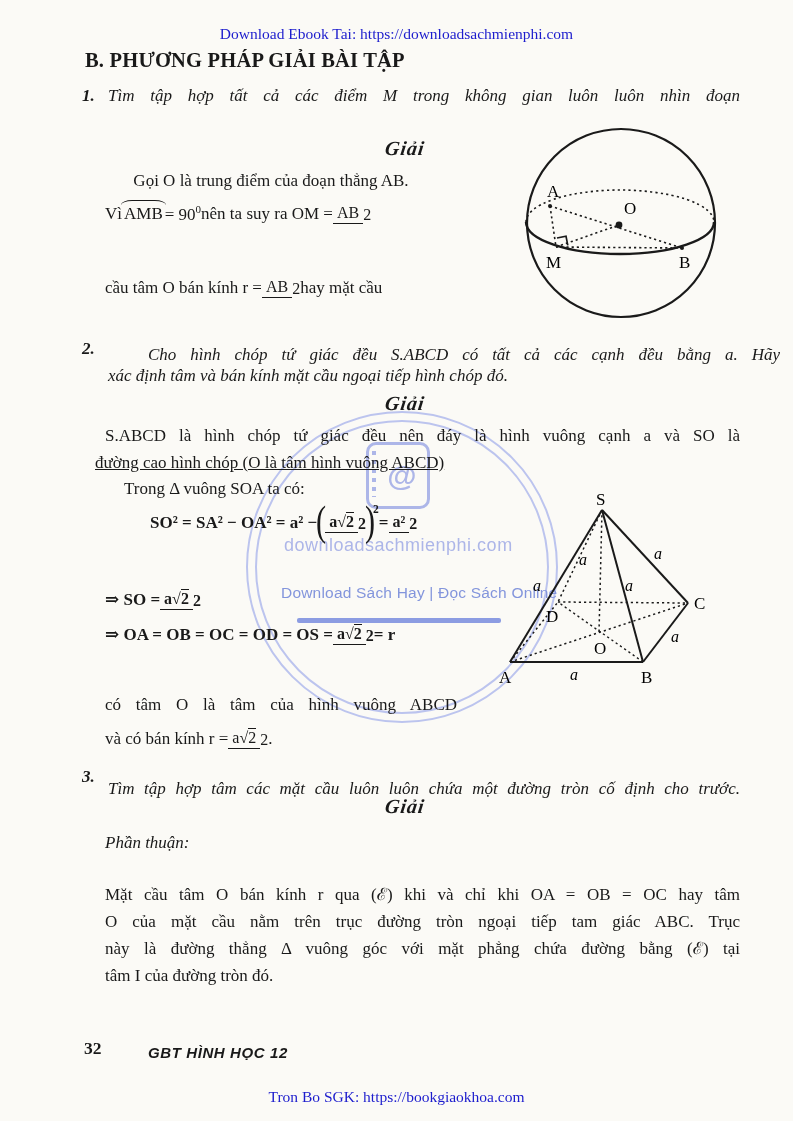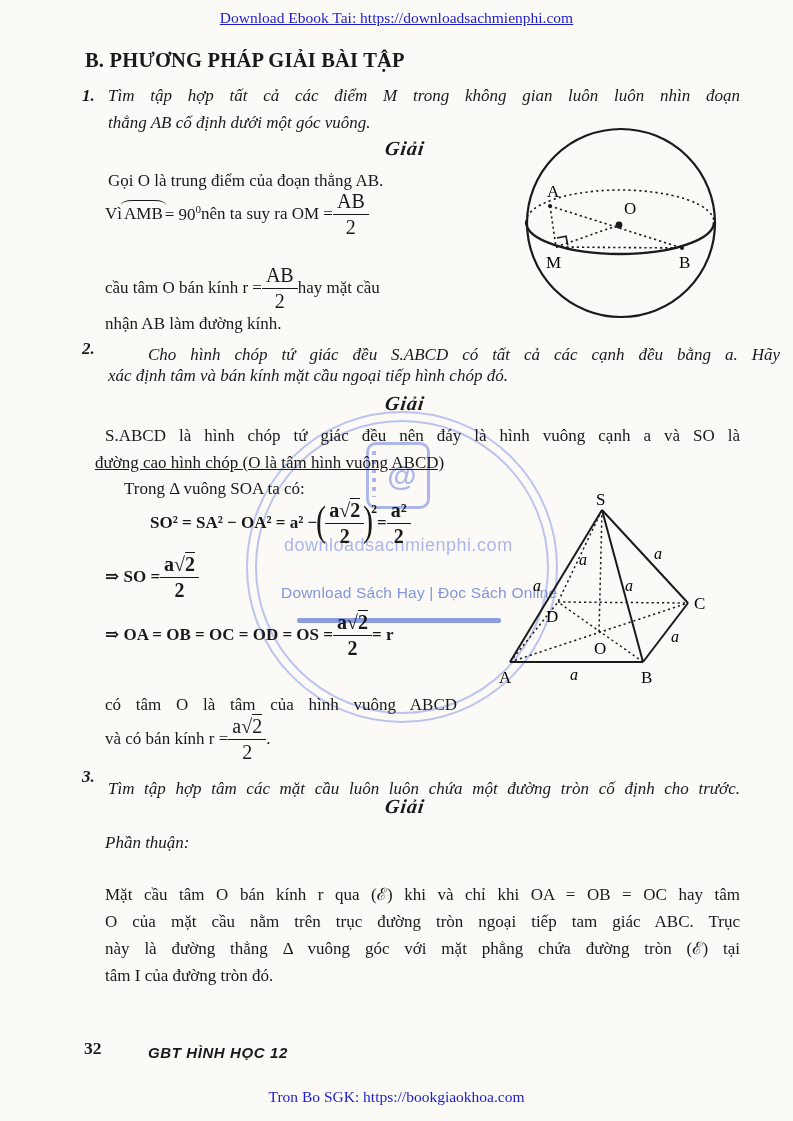--- a/index.html
+++ b/index.html
@@ -17,21 +17,21 @@
   .probnum{position:absolute;font-weight:bold;font-style:italic;}
   .stmt{position:absolute;font-style:italic;}
 
   .giai{position:absolute;left:85px;width:640px;text-align:center;font-style:italic;font-weight:bold;
         font-size:20px;letter-spacing:1px;transform:skewX(-8deg);}
 
   .line{position:absolute;line-height:26px;}
   .row{position:absolute;display:flex;align-items:center;line-height:1.2;}
   .mathbold{font-weight:bold;}
 
-  .frac{display:inline-flex;flex-direction:column;align-items:center;line-height:1.12;font-size:20px;}
+  .frac{display:inline-flex;flex-direction:row;align-items:center;line-height:1.12;font-size:16px;}
   .frac .num{border-bottom:1.4px solid #191919;padding:0 4px 1px;}
   .frac .den{padding-top:1px;}
   .rad{border-top:1.4px solid #191919;}
 
   sup{font-size:11px;}
   .hat{position:relative;display:inline-block;padding:0 2px;}
   .hat-bar{position:absolute;left:-1px;right:-1px;top:-4px;height:9px;
         border-top:1.7px solid #191919;border-radius:50%/100%;}
   .bigp{display:inline-block;font-size:42px;font-weight:400;line-height:1;
         transform:scaleX(.72) translateY(-2px);margin:0 -3px;}
@@ -64,32 +64,31 @@
   <div class="wm-ring abs" style="left:246px;top:411px;width:308px;height:308px;"></div>
   <div class="wm-ring abs" style="left:255px;top:420px;width:290px;height:290px;"></div>
   <div class="wm-icon">
     <span class="wm-spine"></span>
     <span class="wm-at">@</span>
   </div>
   <div class="wm-brand">downloadsachmienphi.com</div>
   <div class="wm-tag">Download Sách Hay | Đọc Sách Online</div>
   <div class="wm-line"></div>
 
-  <a class="toplink" style="top:9px;text-decoration:underline;">Download Ebook Tai: https://downloadsachmienphi.com</a>
+  <a class="toplink" style="top:25px;">Download Ebook Tai: https://downloadsachmienphi.com</a>
   <a class="bottomlink" style="top:1088px;">Tron Bo SGK: https://bookgiaokhoa.com</a>
 
   <h1 class="title">B. PHƯƠNG PHÁP GIẢI BÀI TẬP</h1>
 
   <span class="probnum" style="left:82px;top:86px;">1.</span>
   <div class="stmt jl" style="left:108px;top:86px;width:632px;">Tìm tập hợp tất cả các điểm M trong không gian luôn luôn nhìn đoạn</div>
-  <div class="stmt" style="left:108px;top:113px;">thẳng AB cố định dưới một góc vuông.</div>
 
   <div class="giai" style="top:137px;">Giải</div>
 
-  <div class="line" style="left:108px;top:168px;width:352px;">Gọi O là trung điểm của đoạn thẳng AB.</div>
+  <div class="line" style="left:95px;top:168px;width:352px;text-align:center;">Gọi O là trung điểm của đoạn thẳng AB.</div>
 
   <div class="row" style="left:105px;top:192px;height:44px;">
     <span>Vì</span>
     <span class="hat"><span class="hat-bar"></span><span>AMB</span></span>
     <span><span>= 90</span><sup>0</sup></span>
     <span>nên ta suy ra OM =</span>
     <span class="frac">
       <span class="num">AB</span>
         <span class="den">2</span>
     </span>
@@ -98,21 +97,20 @@
 
   <div class="row" style="left:105px;top:266px;height:44px;">
     <span>cầu tâm O bán kính r =</span>
     <span class="frac">
       <span class="num">AB</span>
         <span class="den">2</span>
     </span>
     <span>hay mặt cầu</span>
   </div>
 
-  <div class="line" style="left:105px;top:311px;">nhận AB làm đường kính.</div>
 
   <svg class="abs" style="left:498px;top:112px;" width="230" height="210" viewBox="498 112 230 210">
     <circle cx="621" cy="223" r="94" fill="none" stroke="#1a1a1a" stroke-width="2.2"></circle>
     <path d="M 526 222 A 94 32 0 0 1 714 222" fill="none" stroke="#1a1a1a" stroke-width="1.6" stroke-dasharray="2.2,3.2"></path>
     <path d="M 526 222 A 94 32 0 0 0 714 222" fill="none" stroke="#1a1a1a" stroke-width="2.4"></path>
     <g stroke="#1a1a1a" stroke-width="1.6" stroke-dasharray="2.2,3">
       <line x1="550" y1="206" x2="556" y2="247"></line>
       <line x1="550" y1="206" x2="682" y2="248"></line>
       <line x1="556" y1="247" x2="619" y2="225"></line>
       <line x1="556" y1="247" x2="682" y2="248"></line>
@@ -146,21 +144,21 @@
     </span>
     <span class="bigp">)</span>
     <sup class="psup">2</sup>
     <span>=</span>
     <span class="frac">
       <span class="num">a²</span>
         <span class="den">2</span>
     </span>
   </div>
 
-  <div class="row mathbold" style="left:105px;top:554px;height:46px;">
+  <div class="row mathbold" style="left:105px;top:577px;height:46px;">
     <span>⇒ SO =</span>
     <span class="frac">
       <span class="num"><span>a√</span><span class="rad">2</span></span>
       <span class="den">2</span>
     </span>
   </div>
 
   <div class="row mathbold" style="left:105px;top:612px;height:46px;">
     <span>⇒ OA = OB = OC = OD = OS =</span>
     <span class="frac">
@@ -214,19 +212,19 @@
   </svg>
 
   <span class="probnum" style="left:82px;top:767px;">3.</span>
   <div class="stmt jl" style="left:108px;top:767px;width:632px;margin-top:12px;">Tìm tập hợp tâm các mặt cầu luôn luôn chứa một đường tròn cố định cho trước.</div>
 
   <div class="giai" style="top:795px;">Giải</div>
 
   <div class="line ital" style="left:105px;top:830px;">Phần thuận:</div>
   <div class="line jl" style="left:105px;top:882px;width:635px;">Mặt cầu tâm O bán kính r qua (ℰ) khi và chỉ khi OA = OB = OC hay tâm</div>
   <div class="line jl" style="left:105px;top:909px;width:635px;">O của mặt cầu nằm trên trục đường tròn ngoại tiếp tam giác ABC. Trục</div>
-  <div class="line jl" style="left:105px;top:936px;width:635px;">này là đường thẳng Δ vuông góc với mặt phẳng chứa đường tròn (ℰ) tại</div>
+  <div class="line jl" style="left:105px;top:936px;width:635px;">này là đường thẳng Δ vuông góc với mặt phẳng chứa đường bằng (ℰ) tại</div>
   <div class="line" style="left:105px;top:963px;">tâm I của đường tròn đó.</div>
 
   <span class="footer-num">32</span>
   <span class="footer-book">GBT HÌNH HỌC 12</span>
 
 </div>
 
 </body></html>

